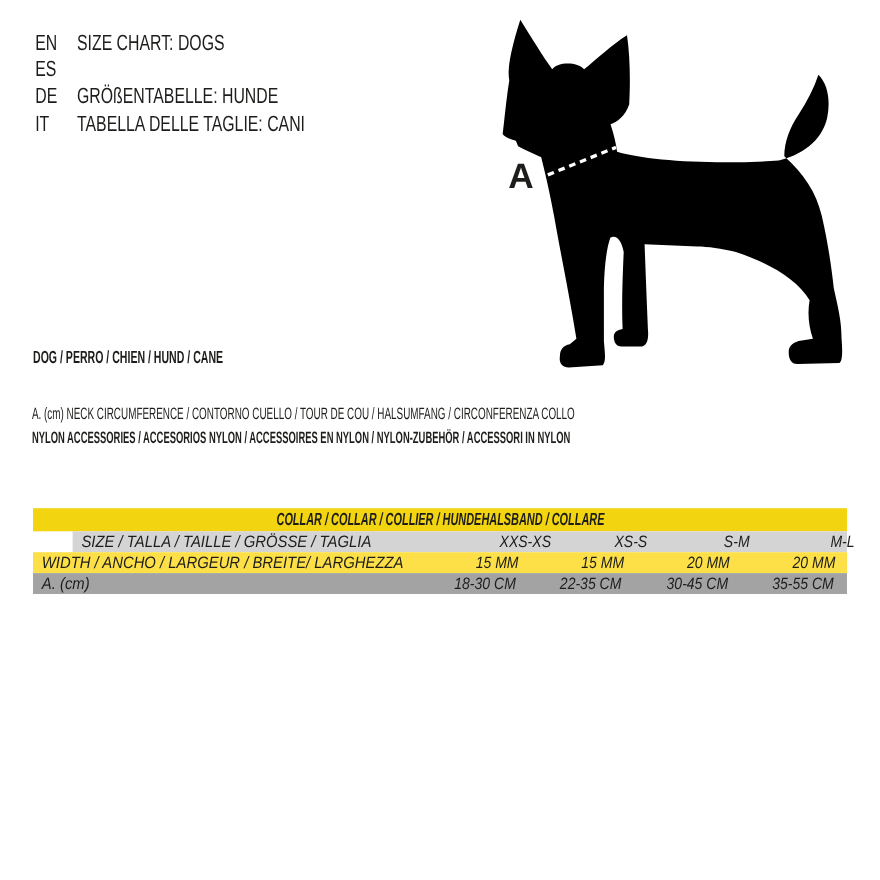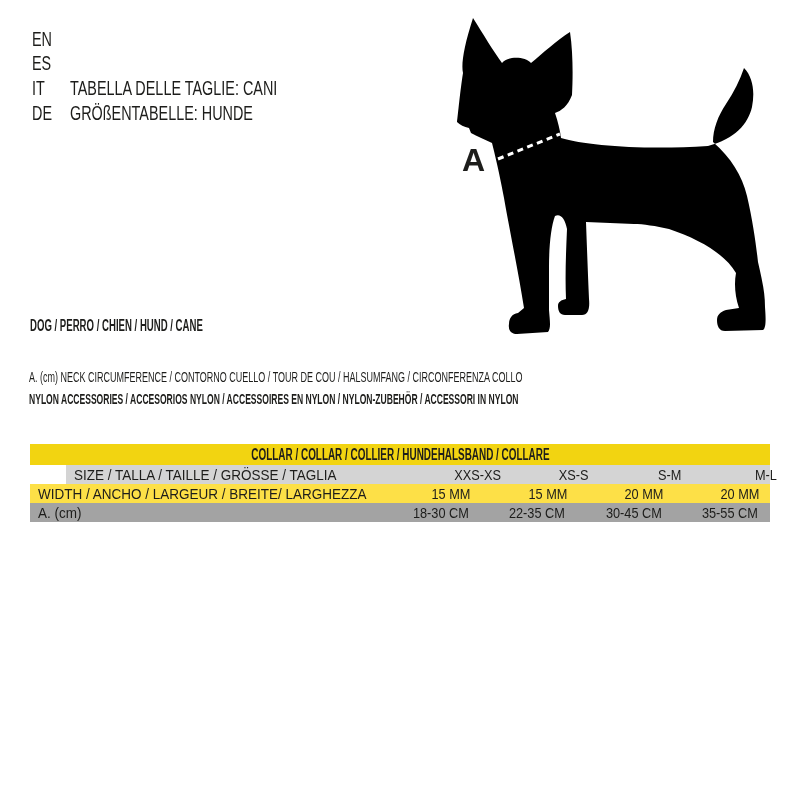--- a/index.html
+++ b/index.html
@@ -23,51 +23,52 @@
   .lang-code{width:38px;flex:0 0 38px;}
   
   .dog-svg{position:absolute;left:452px;top:12px;}
   .measure-a{position:absolute;left:462px;top:144px;font-size:32px;font-weight:bold;line-height:1;}
   .dog-caption{position:absolute;left:30px;top:318px;font-size:16px;font-weight:bold;line-height:1;}
   .dog-caption .cx{transform:scaleX(.60);}
   
   .note-neck{position:absolute;left:29px;top:369px;font-size:15px;font-weight:normal;line-height:1.05;}
   .note-nylon{position:absolute;left:29px;top:391px;font-size:15px;font-weight:bold;line-height:1.05;}
   
-  .size-table{position:absolute;left:30px;top:444px;width:740px;}
+  .size-table{position:absolute;left:30px;top:462px;width:740px;font-style:italic;}
   .t-header{height:21px;background:#f2d411;display:flex;align-items:center;justify-content:center;
             font-size:16px;font-weight:bold;}
   .t-header .cx{transform-origin:50% 50%;}
   .t-row{display:flex;height:19px;align-items:center;font-size:15px;}
   .t-row.shade-dark{background:#d4d4d4;margin-left:36px;}
   .t-row.shade-none{background:#fde047;}
   .t-row.shade-light{background:#a3a3a3;}
   .t-label{flex:0 0 355px;padding-left:8px;overflow:visible;}
   .t-cell{flex:0 0 96.25px;text-align:center;}
   .t-cell .cx{transform-origin:50% 50%;}
 </style>
 </head>
 <body>
 
 <div class="canvas">
 
   <div class="lang-list">
     <div class="lang-row">
       <span class="lang-code"><span class="cx sc72">EN</span></span>
+      <span><span class="cx sc72">SIZE CHART: DOGS</span></span>
     </div>
     <div class="lang-row">
       <span class="lang-code"><span class="cx sc72">ES</span></span>
     </div>
     <div class="lang-row">
+      <span class="lang-code"><span class="cx sc72">DE</span></span>
+      <span><span class="cx sc72">GRÖßENTABELLE: HUNDE</span></span>
+    </div>
+    <div class="lang-row">
       <span class="lang-code"><span class="cx sc72">IT</span></span>
       <span><span class="cx sc72">TABELLA DELLE TAGLIE: CANI</span></span>
-    </div>
-    <div class="lang-row">
-      <span class="lang-code"><span class="cx sc72">DE</span></span>
-      <span><span class="cx sc72">GRÖßENTABELLE: HUNDE</span></span>
     </div>
   </div>
 
   <svg class="dog-svg" width="325" height="333" viewBox="0 0 325 333" aria-hidden="true">
     <path fill="#000000" d="
       M5,110
       C6,103 8,80 11,61
       C9,52 12,34 21,6
       C31,22 42,40 50,51
       C55,44 73,44 79,51

